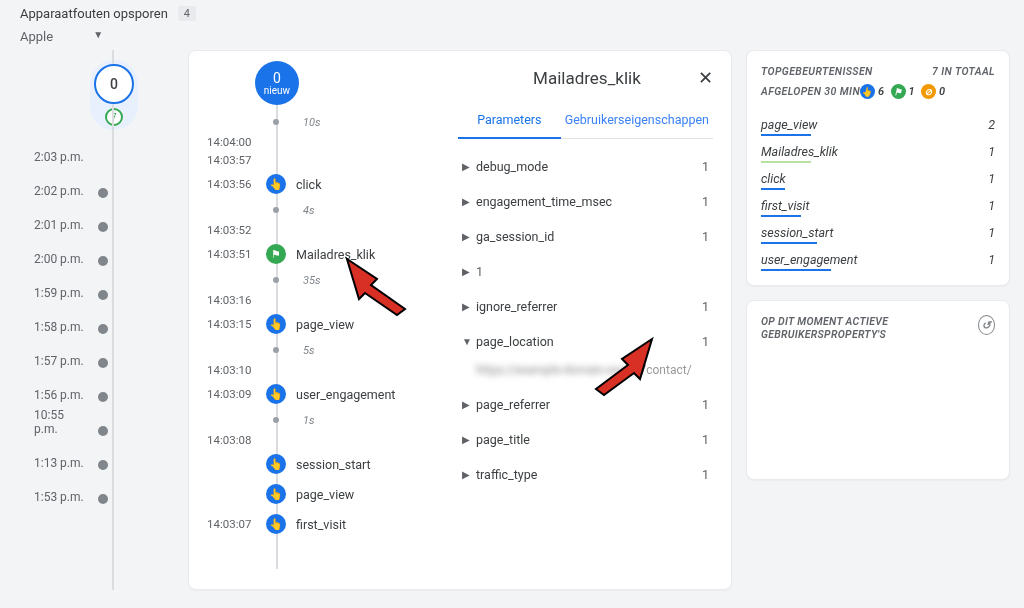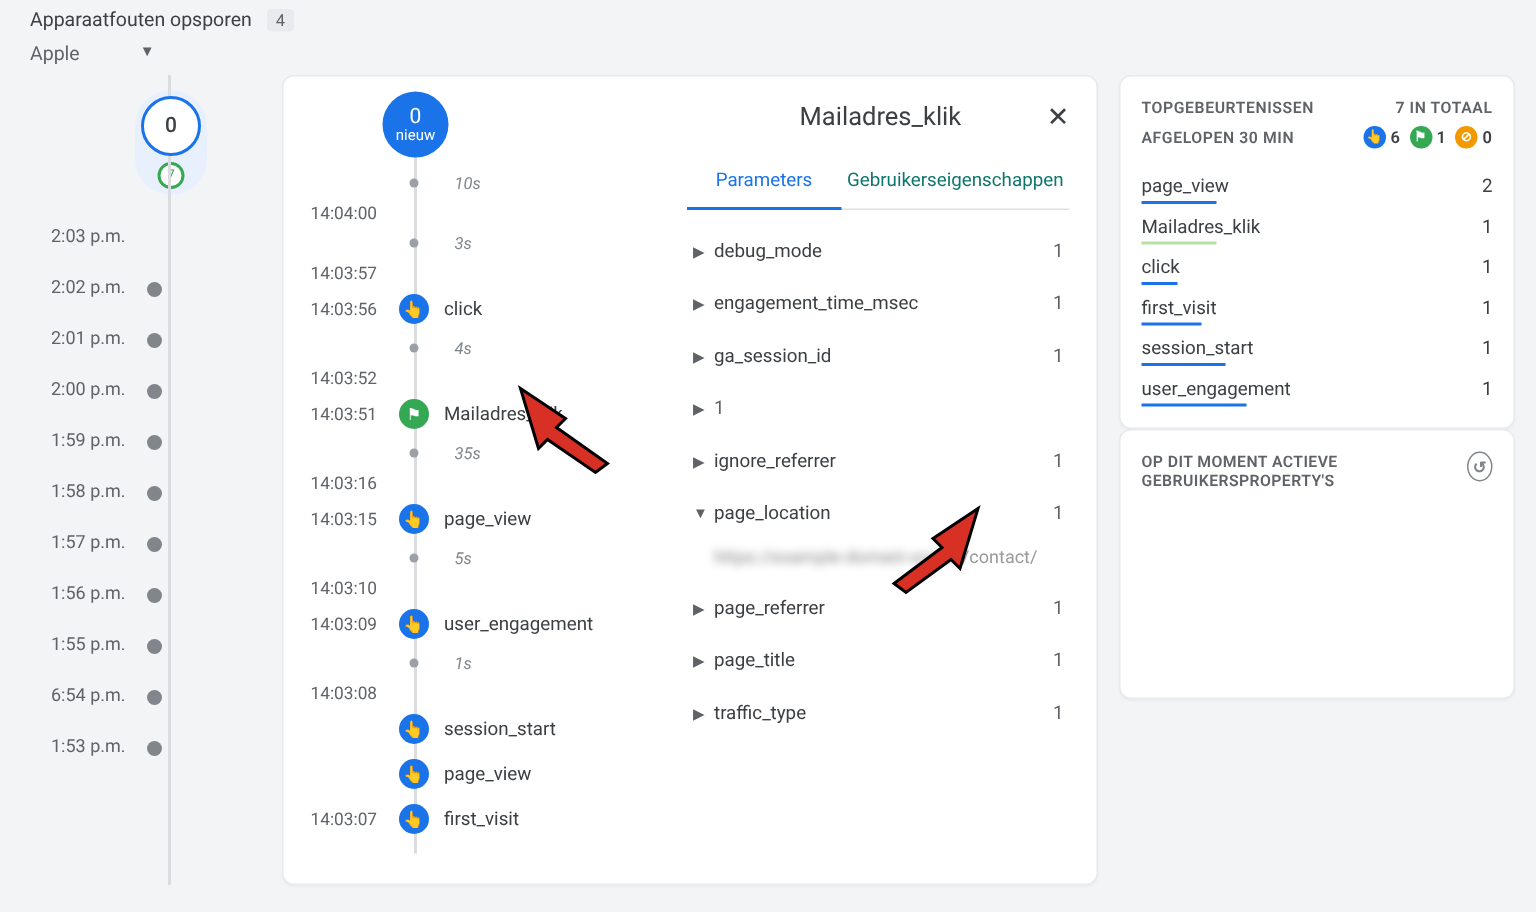--- a/index.html
+++ b/index.html
@@ -216,21 +216,21 @@
   .tabs {
     display: flex;
     border-bottom: 1px solid #e0e0e0;
     margin-bottom: 10px;
   }
   .tab {
     flex: 1;
     text-align: center;
     padding: 10px 4px;
     font-size: 12.5px;
-    color: #0f766e;
+    color: #3b82f6;
     cursor: pointer;
   }
   .tab.active {
     color: #1a73e8;
     border-bottom: 2px solid #1a73e8;
     margin-bottom: -1px;
   }
   .param-row {
     display: flex;
     align-items: center;
@@ -251,33 +251,34 @@
   }
   .param-value .blur {
     filter: blur(3px);
     color: #888;
   }
   
   .right-col {
     width: 264px;
     display: flex;
     flex-direction: column;
+    gap: 14px;
+    font-style: italic;
   }
   .top-events-hdr {
     display: flex;
     justify-content: space-between;
     padding: 14px 14px 6px 14px;
     font-size: 10.5px;
     font-weight: 600;
     letter-spacing: 0.4px;
     color: #5f6368;
   }
   .sub-hdr {
     display: flex;
-    justify-content: space-between;
     align-items: center;
     padding: 0 14px 10px 14px;
     font-size: 10.5px;
     font-weight: 600;
     letter-spacing: 0.4px;
     color: #5f6368;
   }
   .chips { display: flex; gap: 6px; align-items: center; }
   .chip {
     display: inline-flex; align-items: center; gap: 3px;
@@ -386,25 +387,25 @@
         </div>
         <div class="tl-row">
           <span class="label">1:57 p.m.</span>
           <span class="tl-dot"></span>
         </div>
         <div class="tl-row">
           <span class="label">1:56 p.m.</span>
           <span class="tl-dot"></span>
         </div>
         <div class="tl-row">
-          <span class="label">1:55 p.m.</span>
-          <span class="tl-dot"></span>
-        </div>
-        <div class="tl-row">
-          <span class="label">6:54 p.m.</span>
+          <span class="label">10:55 p.m.</span>
+          <span class="tl-dot"></span>
+        </div>
+        <div class="tl-row">
+          <span class="label">1:13 p.m.</span>
           <span class="tl-dot"></span>
         </div>
         <div class="tl-row">
           <span class="label">1:53 p.m.</span>
           <span class="tl-dot"></span>
         </div>
       </div>
   </div>
 
   <div class="card mid-card">
@@ -415,25 +416,20 @@
       </div>
       <div class="events-line"></div>
       <div id="ev-rows">
           <div class="ev-row" style="min-height: 22px;">
             <span class="ev-time"></span>
             <span class="ev-dot"></span>
             <span class="ev-gap">10s</span>
           </div>
           <div class="ev-row" style="min-height: 18px;">
             <span class="ev-time">14:04:00</span>
-          </div>
-          <div class="ev-row" style="min-height: 22px;">
-            <span class="ev-time"></span>
-            <span class="ev-dot"></span>
-            <span class="ev-gap">3s</span>
           </div>
           <div class="ev-row" style="min-height: 18px;">
             <span class="ev-time">14:03:57</span>
           </div>
           <div class="ev-row">
             <span class="ev-time">14:03:56</span>
             <span class="ev-icon ic-blue">👆</span>
             <span class="ev-name">click</span>
           </div>
           <div class="ev-row" style="min-height: 22px;">

